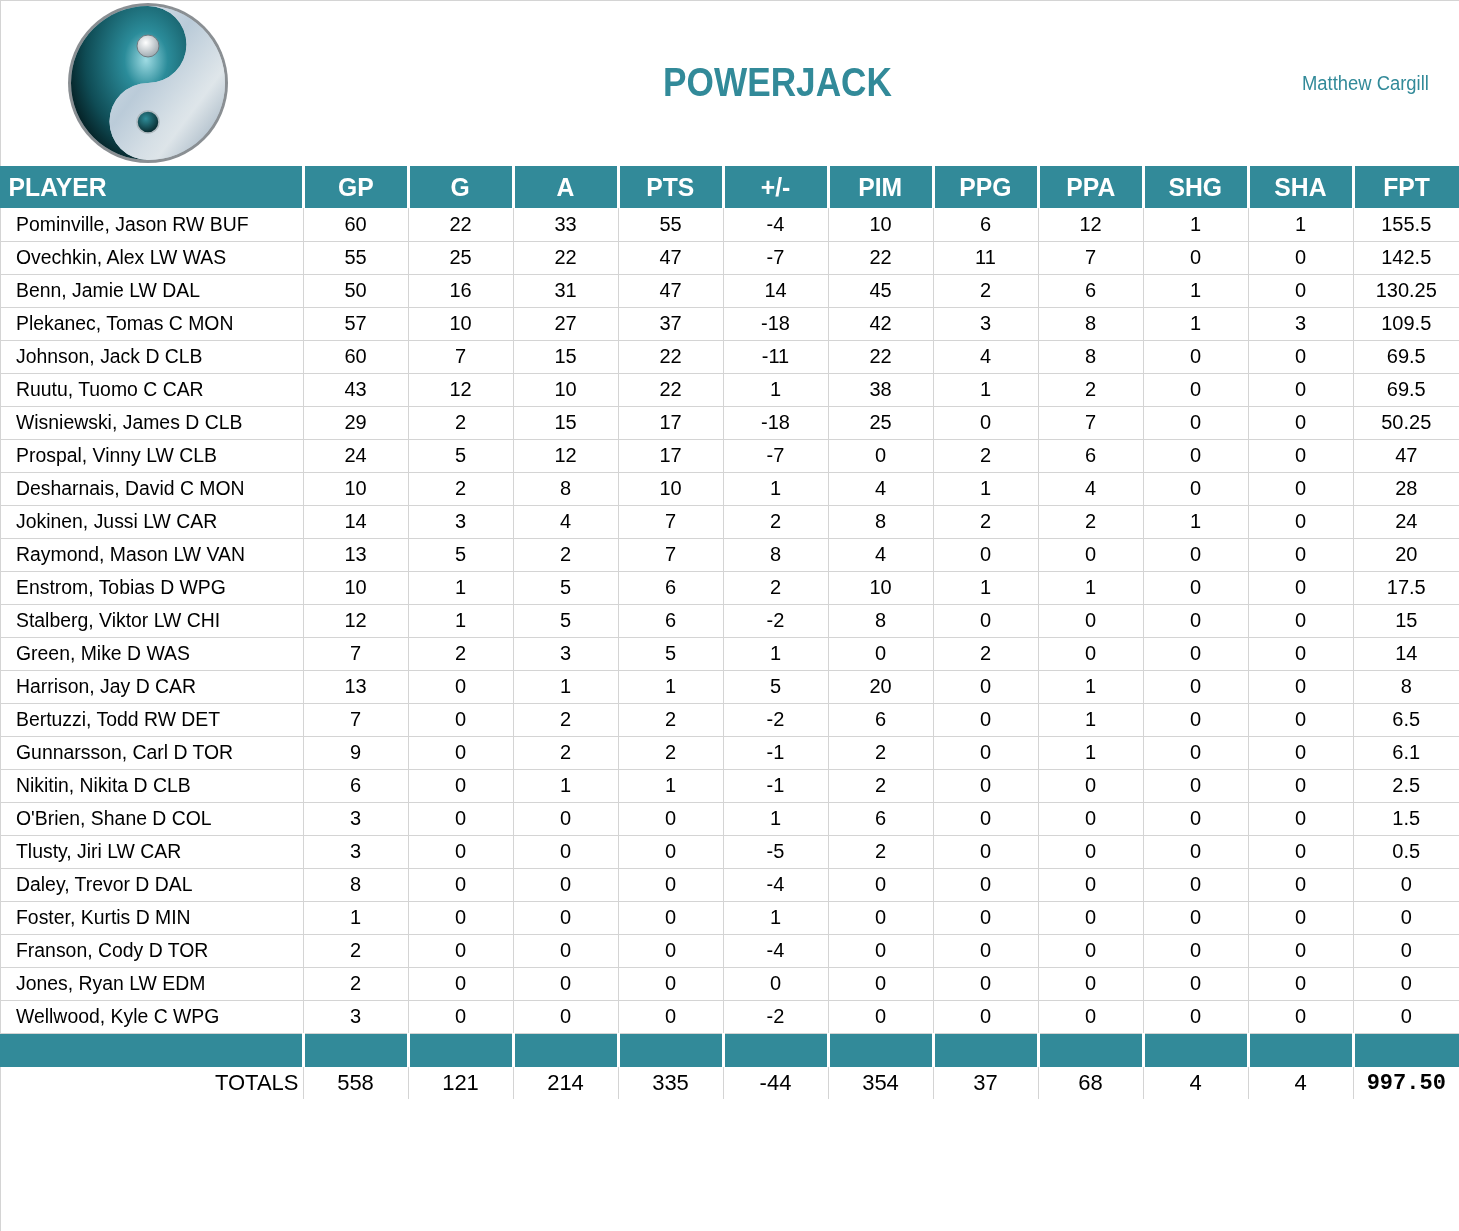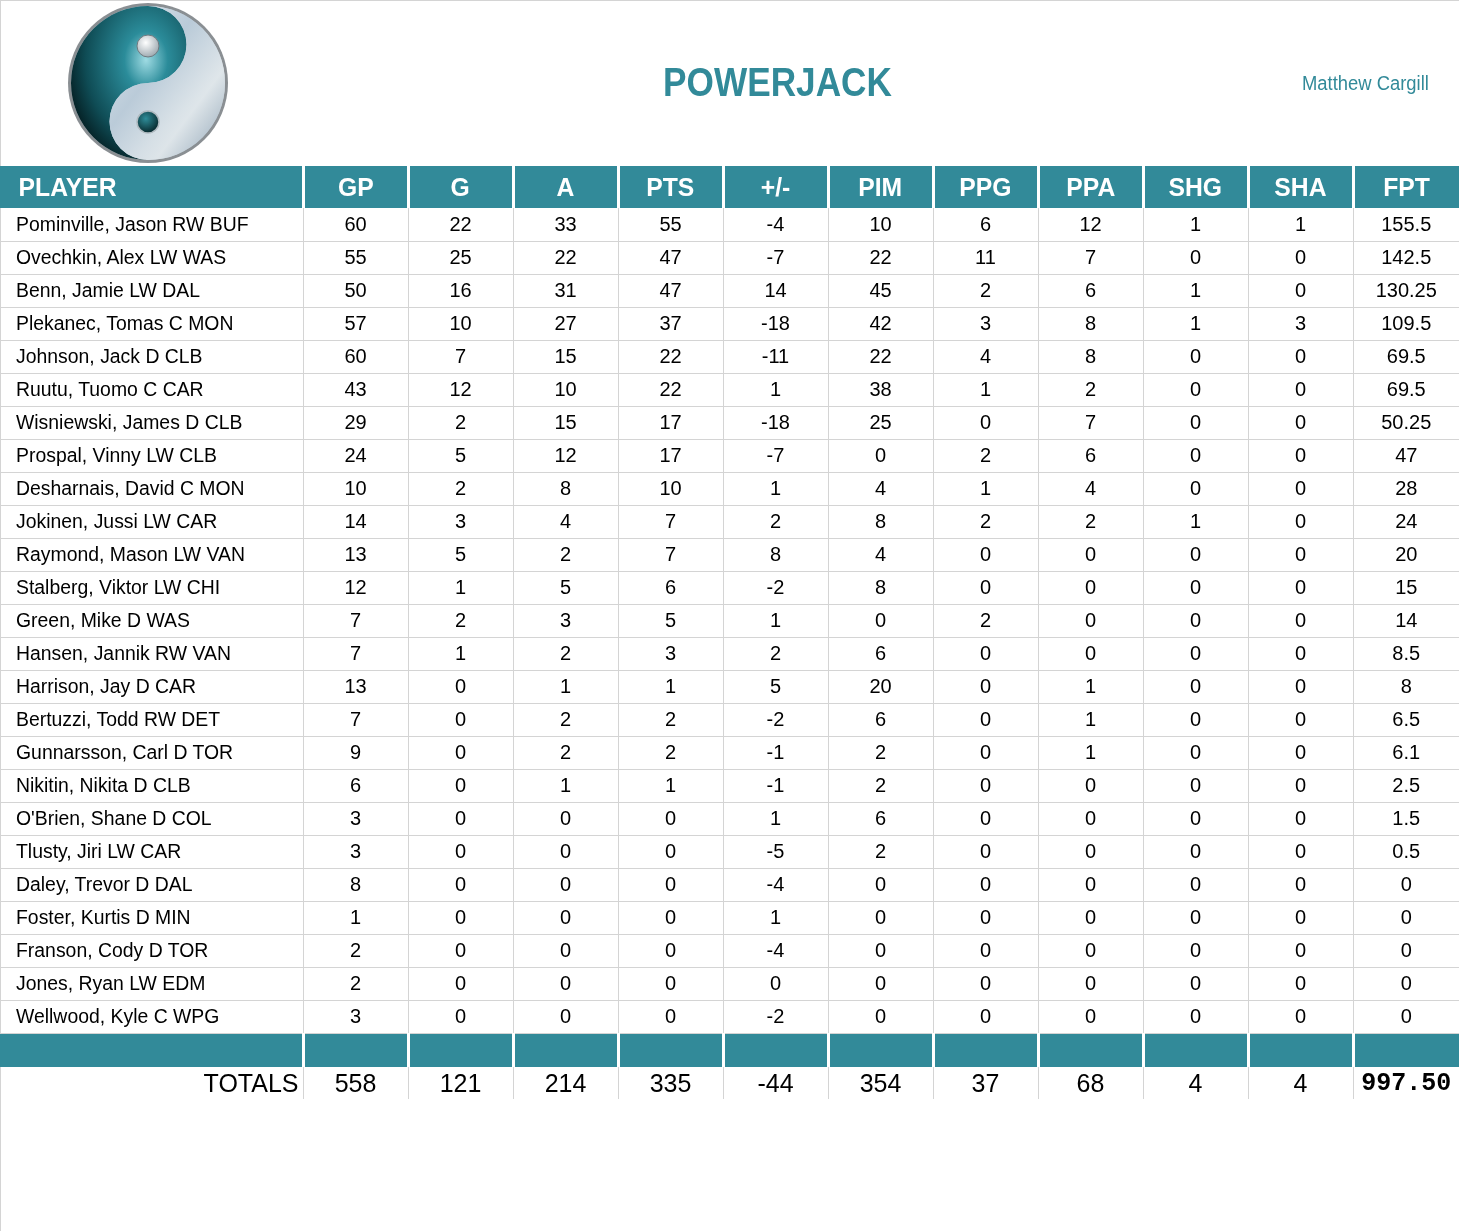--- a/index.html
+++ b/index.html
@@ -7,28 +7,28 @@
     body { font-family: "Liberation Sans", "DejaVu Sans", sans-serif; color: #000; position: relative; }
     .frame { position: absolute; left: 0; top: 0; width: 1459px; height: 1231px; border-left: 1px solid #d4d4d4; border-top: 1px solid #d4d4d4; }
     .logo { position: absolute; left: 66px; top: 2px; width: 164px; height: 162px; }
     .title { position: absolute; left: 600px; top: 60px; width: 355px; text-align: center; font-size: 40px; font-weight: bold; color: #328a99; letter-spacing: 0px; transform: scaleX(0.88); }
     .author { position: absolute; right: 30px; top: 72px; font-size: 20px; color: #328a99; transform: scaleX(0.92); transform-origin: right center; }
     table { position: absolute; left: 0; top: 166px; border-collapse: collapse; table-layout: fixed; width: 1459px; }
     col.c-player { width: 303px; }
     col.c-stat { width: 105px; }
     col.c-fpt { width: 106px; }
     th { background: #328a99; color: #fff; font-size: 26px; font-weight: bold; height: 42px; text-align: center; border-left: 3px solid #fff; border-right: 0; padding: 0; transform-origin: center; }
-    th:first-child { text-align: left; padding-left: 16px; border-left: 0; }
+    th:first-child { text-align: left; padding-left: 6px; border-left: 0; }
     th span { display: inline-block; transform: scaleX(0.95); }
     td { height: 33px; font-size: 20px; text-align: center; border-left: 1px solid #d4d4d4; border-bottom: 1px solid #d4d4d4; padding: 0; white-space: nowrap; }
     td:first-child { text-align: left; padding-left: 16px; border-left: 0; }
     td.name span { display: inline-block; transform: scaleX(0.97); transform-origin: left center; }
     tr.spacer td { background: #328a99; height: 34px; border-left: 3px solid #fff; border-bottom: 0; }
     tr.spacer td:first-child { border-left: 0; }
-    tr.totals td { height: 32px; font-size: 25px; border-bottom: 0; }
+    tr.totals td { height: 32px; font-size: 22px; border-bottom: 0; }
     tr.totals td:first-child { text-align: right; padding-right: 4px; }
     tr.totals td.fpt { font-weight: bold; font-family: Liberation Mono, monospace; }
   </style>
 </head>
 <body>
 
 <div class="frame"></div>
 
 <div class="logo">
   <svg width="164" height="162" viewBox="0 0 164 162">
@@ -246,20 +246,34 @@
         <td>7</td>
         <td>8</td>
         <td>4</td>
         <td>0</td>
         <td>0</td>
         <td>0</td>
         <td>0</td>
         <td>20</td>
       </tr>
       <tr>
+        <td class="name"><span>Enstrom, Tobias D WPG</span></td>
+        <td>10</td>
+        <td>1</td>
+        <td>5</td>
+        <td>6</td>
+        <td>2</td>
+        <td>10</td>
+        <td>1</td>
+        <td>1</td>
+        <td>0</td>
+        <td>0</td>
+        <td>17.5</td>
+      </tr>
+      <tr>
         <td class="name"><span>Stalberg, Viktor LW CHI</span></td>
         <td>12</td>
         <td>1</td>
         <td>5</td>
         <td>6</td>
         <td>-2</td>
         <td>8</td>
         <td>0</td>
         <td>0</td>
         <td>0</td>
@@ -272,34 +286,20 @@
         <td>2</td>
         <td>3</td>
         <td>5</td>
         <td>1</td>
         <td>0</td>
         <td>2</td>
         <td>0</td>
         <td>0</td>
         <td>0</td>
         <td>14</td>
-      </tr>
-      <tr>
-        <td class="name"><span>Hansen, Jannik RW VAN</span></td>
-        <td>7</td>
-        <td>1</td>
-        <td>2</td>
-        <td>3</td>
-        <td>2</td>
-        <td>6</td>
-        <td>0</td>
-        <td>0</td>
-        <td>0</td>
-        <td>0</td>
-        <td>8.5</td>
       </tr>
       <tr>
         <td class="name"><span>Harrison, Jay D CAR</span></td>
         <td>13</td>
         <td>0</td>
         <td>1</td>
         <td>1</td>
         <td>5</td>
         <td>20</td>
         <td>0</td>

